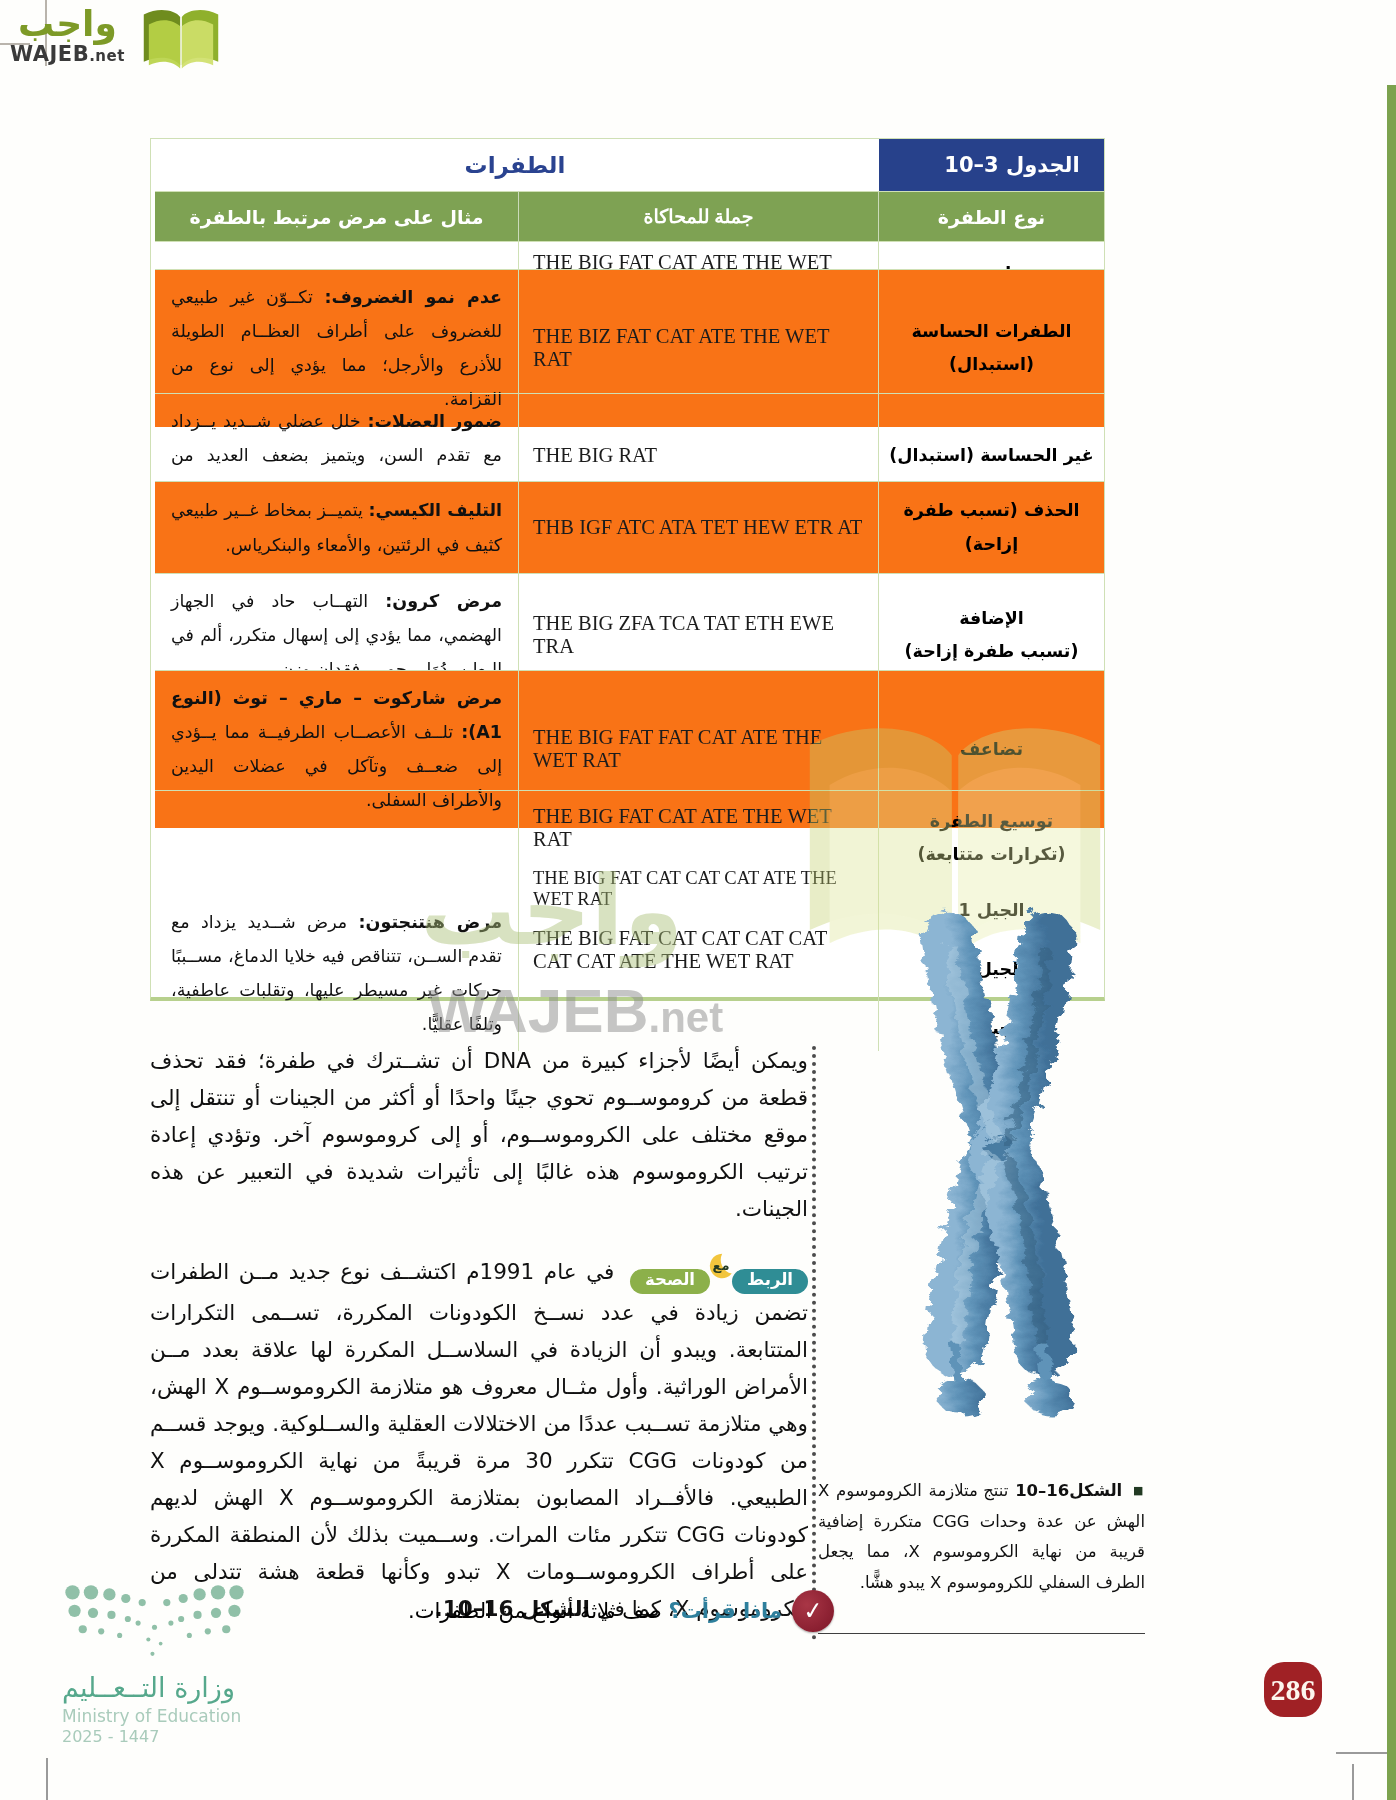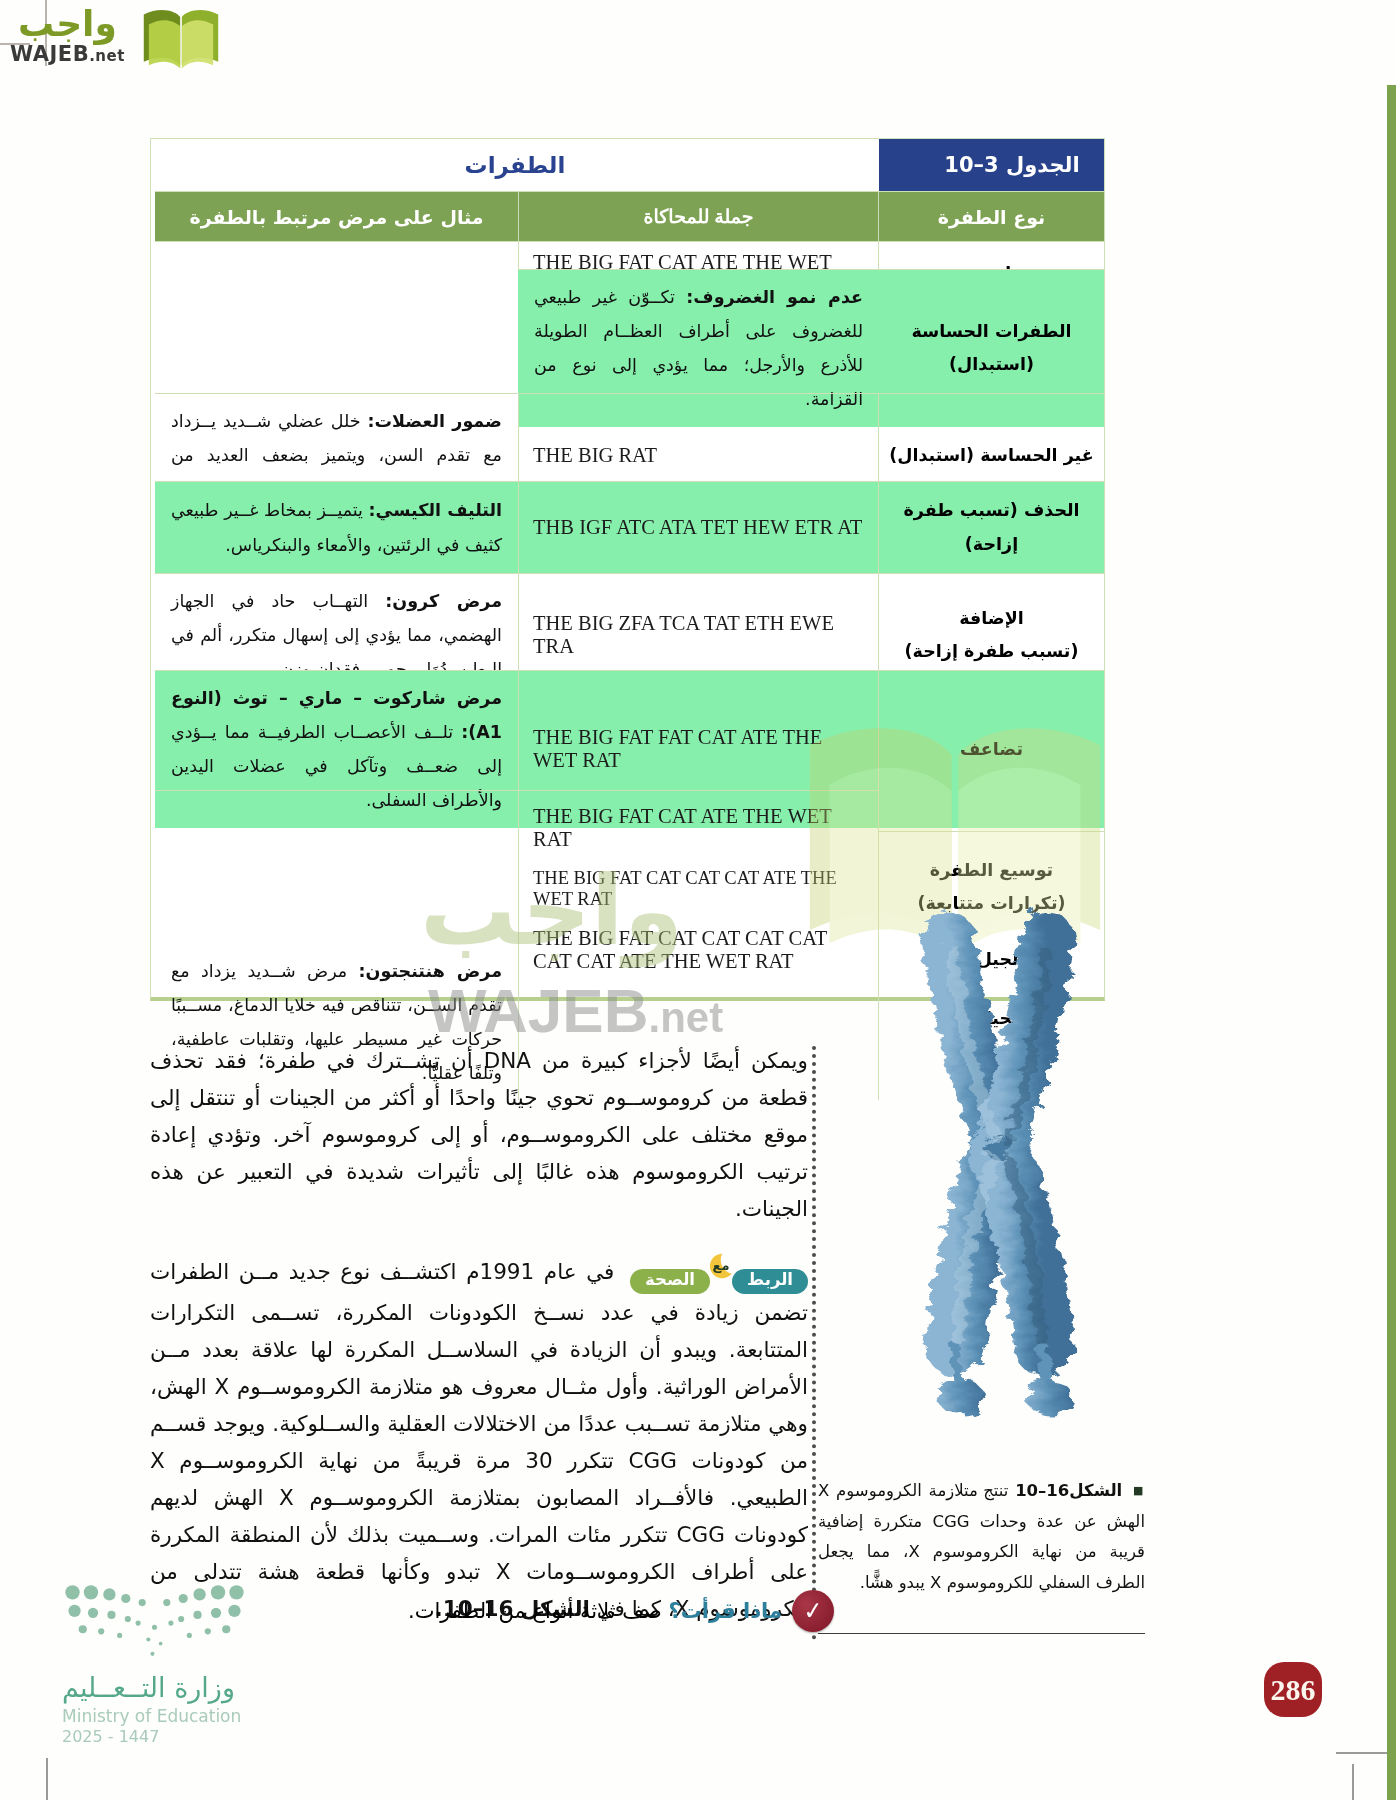--- a/index.html
+++ b/index.html
@@ -27,21 +27,21 @@
      display:flex;align-items:center;justify-content:center;border-top:1px solid #cfe0b5;height:50px;}
   .head-row .c-sent{border-left:1px solid rgba(255,255,255,.6);border-right:1px solid rgba(255,255,255,.6);}
   .c-type{display:flex;flex-direction:column;align-items:center;justify-content:center;
           font-weight:bold;font-size:17.5px;line-height:1.9;white-space:pre-line;text-align:center;padding:6px 8px;}
   .c-sent{direction:ltr;text-align:left;font-family:"Liberation Serif","DejaVu Serif",serif;
           font-size:20.5px;color:#1c1c1c;display:flex;flex-direction:column;justify-content:center;
           padding:9px 14px;border-left:1px solid #cfe0b5;border-right:1px solid #cfe0b5;}
   .c-ex{padding:10px 16px;font-size:17.5px;line-height:1.95;text-align:justify;display:flex;
         flex-direction:column;justify-content:center;color:#111;}
   .c-ex b{font-weight:bold;}
-  .row-alt .cell{background:#86efac;}
+  .row-alt .cell{background:#f97316;}
   .r1{height:28px}.r2{height:124px}.r3{height:88px}.r4{height:92px}.r5{height:97px}.r6{height:120px}.r7{height:207px}
   .gen7{margin-top:22px;display:flex;flex-direction:column;gap:26px;font-weight:bold;font-size:17.5px;}
   .sent7{justify-content:flex-start;padding-top:14px;gap:17px;}
   
   .wm{position:absolute;pointer-events:none;z-index:2;}
   .wm-book{left:790px;top:712px;width:330px;opacity:.38;}
   .wm-ar{left:420px;top:855px;font-size:96px;font-weight:bold;color:#aabf77;opacity:.45;}
   .wm-en{left:428px;top:975px;font-size:62px;font-weight:bold;color:#8d8d8d;opacity:.5;direction:ltr;
          font-family:"Liberation Sans","DejaVu Sans",sans-serif;}
   .wm-en .net{font-size:42px;}
@@ -124,20 +124,21 @@
     </div>
 
     <div class="trow r1">
       <div class="cell c-type">طبيعي</div>
       <div class="cell c-sent">THE BIG FAT CAT ATE THE WET RAT</div>
       <div class="cell c-ex"></div>
     </div>
 
     <div class="trow r2 row-alt">
       <div class="cell c-type">الطفرات الحساسة (استبدال)</div>
+      <div class="cell c-sent">THE BIZ FAT CAT ATE THE WET RAT</div>
       <div class="cell c-ex">
           <span><b>عدم نمو الغضروف:</b> <span>تكــوّن غير طبيعي للغضروف على أطراف العظــام الطويلة للأذرع والأرجل؛ مما يؤدي إلى نوع من القزامة.</span></span>
         </div>
     </div>
 
     <div class="trow r3">
       <div class="cell c-type">غير الحساسة (استبدال)</div>
       <div class="cell c-sent">THE BIG RAT</div>
       <div class="cell c-ex">
           <span><b>ضمور العضلات:</b> <span>خلل عضلي شــديد يــزداد مع تقدم السن، ويتميز بضعف العديد من العضلات في الجسم.</span></span>
@@ -163,21 +164,21 @@
 
     <div class="trow r6 row-alt">
       <div class="cell c-type">تضاعف</div>
       <div class="cell c-sent">THE BIG FAT FAT CAT ATE THE WET RAT</div>
       <div class="cell c-ex">
           <span><b>مرض شاركوت – ماري – توث (النوع A1):</b> <span>تلــف الأعصــاب الطرفيــة مما يــؤدي إلى ضعــف وتآكل في عضلات اليدين والأطراف السفلى.</span></span>
         </div>
     </div>
 
     <div class="trow r7">
-      <div class="cell c-type" style="justify-content:space-between;padding-top:22px;margin-top:41px;">
+      <div class="cell c-type" style="justify-content:space-between;padding-top:14px;">
         <span style="white-space:pre-line;">توسيع الطفرة
 (تكرارات متتابعة)</span>
         <span class="gen7">
           <span>الجيل 1</span>
           <span>الجيل 2</span>
           <span>الجيل 3</span>
         </span>
       </div>
       <div class="cell c-sent sent7">
         <span>THE BIG FAT CAT ATE THE WET RAT</span>

